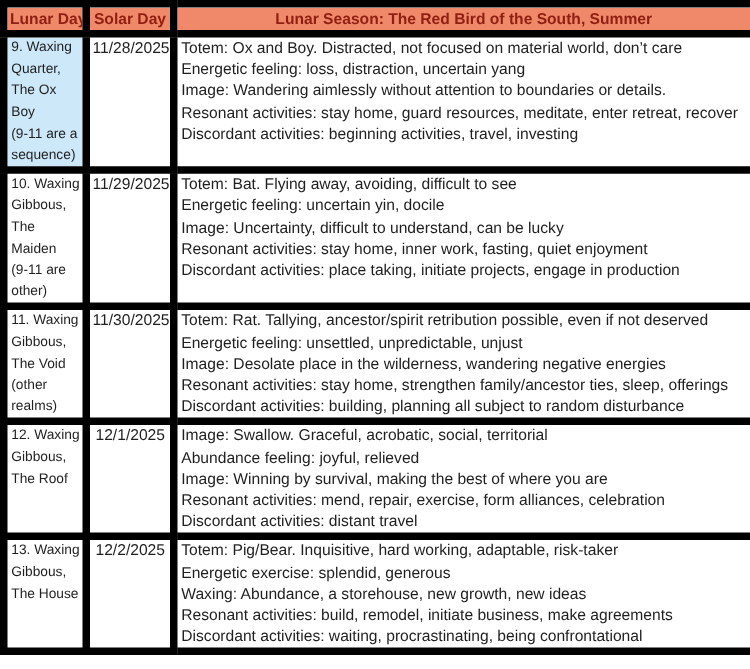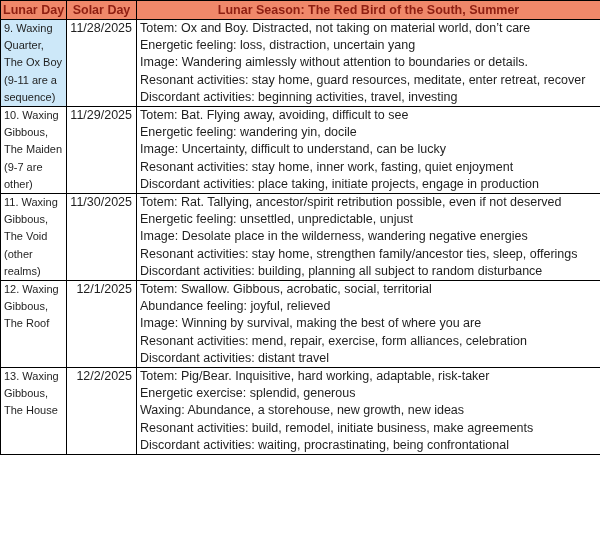--- a/index.html
+++ b/index.html
@@ -7,21 +7,21 @@
     width: 600px; height: 535px; overflow: hidden;
     font-family: "Liberation Sans", sans-serif;
     color: #1f1f1f;
   }
   table.cal {
     width: 600px;
     border-collapse: collapse;
     table-layout: fixed;
   }
   .cal td, .cal th {
-    border: 1px solid #000000;
+    border: 6px solid #000000;
     vertical-align: top;
     overflow: hidden;
     padding: 0;
   }
   .cal thead th {
     background: #F0886A;
     color: #8E1F12;
     font-weight: bold;
     font-size: 12.5px;
     line-height: 16px;
@@ -71,37 +71,37 @@
   </thead>
   <tbody>
     <tr class="data-row highlight">
       <td class="lunar">9. Waxing
 Quarter,
 The Ox Boy
 (9-11 are a
 sequence)</td>
       <td class="solar">11/28/2025</td>
       <td class="season">
-        <div class="line">Totem: Ox and Boy. Distracted, not taking on material world, don’t care</div>
+        <div class="line">Totem: Ox and Boy. Distracted, not focused on material world, don’t care</div>
         <div class="line">Energetic feeling: loss, distraction, uncertain yang</div>
         <div class="line">Image: Wandering aimlessly without attention to boundaries or details.</div>
         <div class="line">Resonant activities: stay home, guard resources, meditate, enter retreat, recover</div>
         <div class="line">Discordant activities: beginning activities, travel, investing</div>
       </td>
     </tr>
     <tr class="data-row">
       <td class="lunar">10. Waxing
 Gibbous,
 The Maiden
-(9-7 are
+(9-11 are
 other)</td>
       <td class="solar">11/29/2025</td>
       <td class="season">
         <div class="line">Totem: Bat. Flying away, avoiding, difficult to see</div>
-        <div class="line">Energetic feeling: wandering yin, docile</div>
+        <div class="line">Energetic feeling: uncertain yin, docile</div>
         <div class="line">Image: Uncertainty, difficult to understand, can be lucky</div>
         <div class="line">Resonant activities: stay home, inner work, fasting, quiet enjoyment</div>
         <div class="line">Discordant activities: place taking, initiate projects, engage in production</div>
       </td>
     </tr>
     <tr class="data-row">
       <td class="lunar">11. Waxing
 Gibbous,
 The Void
 (other
@@ -114,21 +114,21 @@
         <div class="line">Resonant activities: stay home, strengthen family/ancestor ties, sleep, offerings</div>
         <div class="line">Discordant activities: building, planning all subject to random disturbance</div>
       </td>
     </tr>
     <tr class="data-row">
       <td class="lunar">12. Waxing
 Gibbous,
 The Roof</td>
       <td class="solar">12/1/2025</td>
       <td class="season">
-        <div class="line">Totem: Swallow. Gibbous, acrobatic, social, territorial</div>
+        <div class="line">Image: Swallow. Graceful, acrobatic, social, territorial</div>
         <div class="line">Abundance feeling: joyful, relieved</div>
         <div class="line">Image: Winning by survival, making the best of where you are</div>
         <div class="line">Resonant activities: mend, repair, exercise, form alliances, celebration</div>
         <div class="line">Discordant activities: distant travel</div>
       </td>
     </tr>
     <tr class="data-row">
       <td class="lunar">13. Waxing
 Gibbous,
 The House</td>

